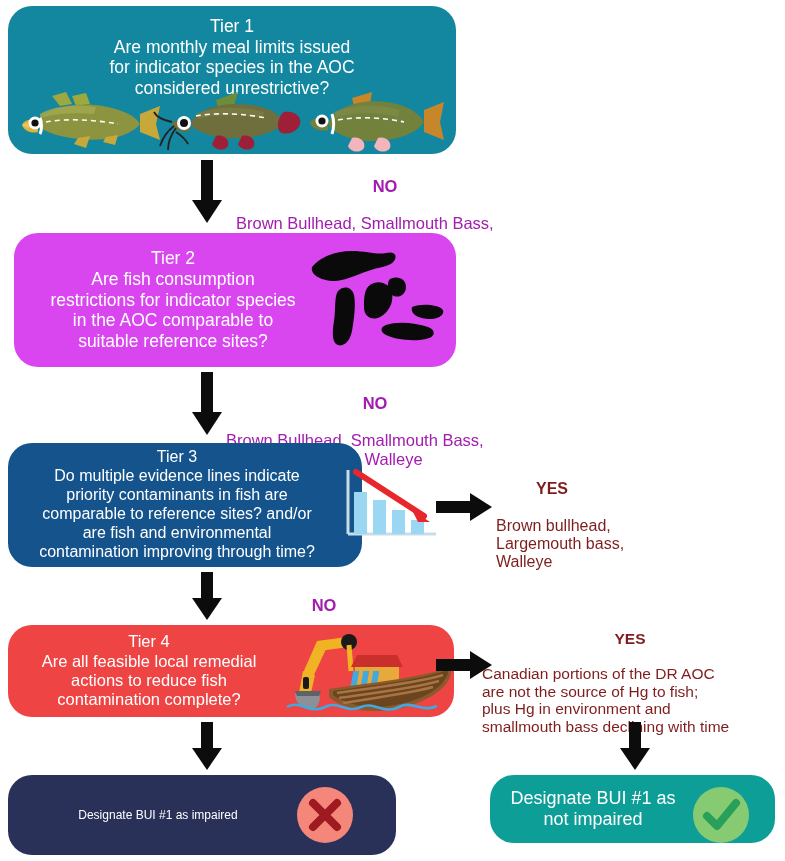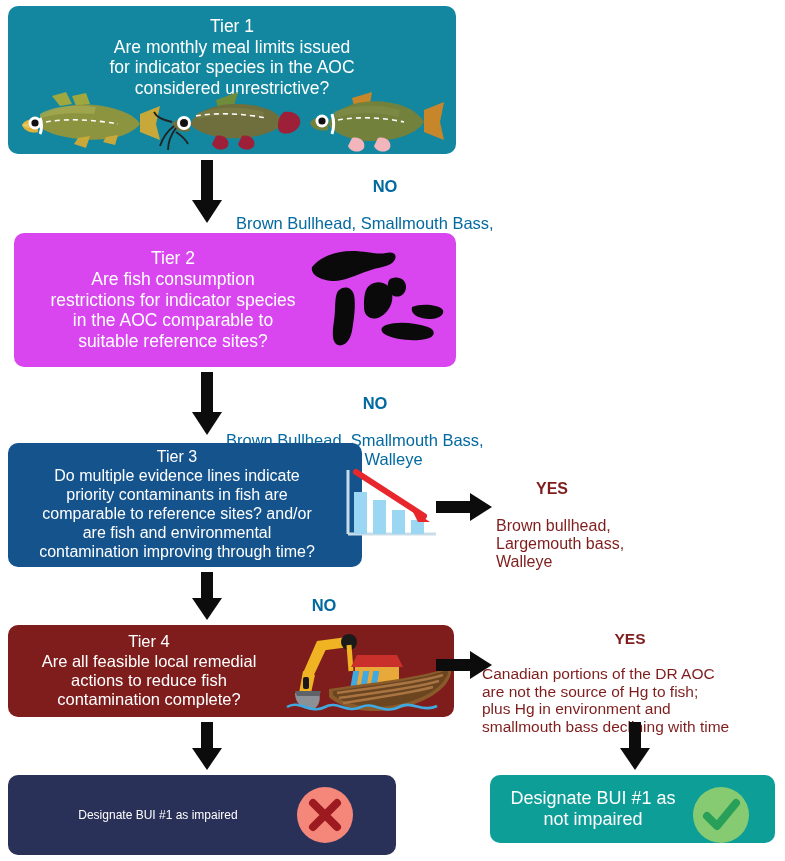--- a/index.html
+++ b/index.html
@@ -13,21 +13,21 @@
   #page {
     position: relative;
     width: 785px;
     height: 861px;
     background: #ffffff;
     overflow: hidden;
   }
 
   .box {
     position: absolute;
-    border-radius: 10px;
+    border-radius: 24px;
     box-sizing: border-box;
     color: #ffffff;
     display: flex;
     align-items: center;
   }
   .box-text {
     text-align: center;
     line-height: 1.18;
     white-space: pre-line;
     color: #ffffff;
@@ -62,21 +62,21 @@
     background: #15538C;
   }
   #tier3 .box-text { font-size: 16px; width: 330px; margin-left: 4px; }
   #tier3-art {
     position: absolute; left: 332px; top: 23px; width: 100px; height: 80px;
   }
 
   
   #tier4 {
     left: 8px; top: 625px; width: 446px; height: 92px;
-    background: #7f1d1d;
+    background: #ef4444;
   }
   #tier4 .box-text { font-size: 16.5px; width: 270px; margin-left: 6px; }
   #tier4-art {
     position: absolute; left: 265px; top: 2px; width: 185px; height: 90px;
   }
 
   
   #outcome-impaired {
     left: 8px; top: 775px; width: 388px; height: 80px;
     background: #2A3159;
@@ -103,21 +103,21 @@
     position: absolute;
     line-height: 1.14;
     white-space: pre-line;
   }
   .branch-head {
     font-weight: bold;
     display: block;
     text-align: center;
   }
   .branch-body { display: block; }
-  .no-label { color: #0369a1; }
+  .no-label { color: #a21caf; }
   .yes-label { color: #7f1d1d; }
 
   #no1 { left: 236px; top: 158px; font-size: 16.5px; }
   #no1 .branch-head { width: 298px; }
   #no2 { left: 226px; top: 375px; font-size: 16.5px; }
   #no2 .branch-head { width: 298px; }
   #no3 { left: 250px; top: 577px; font-size: 16.5px; text-align: center; }
   #no3 .branch-head { width: 148px; }
   #no3 .branch-body { width: 148px; text-align: center; }
 

